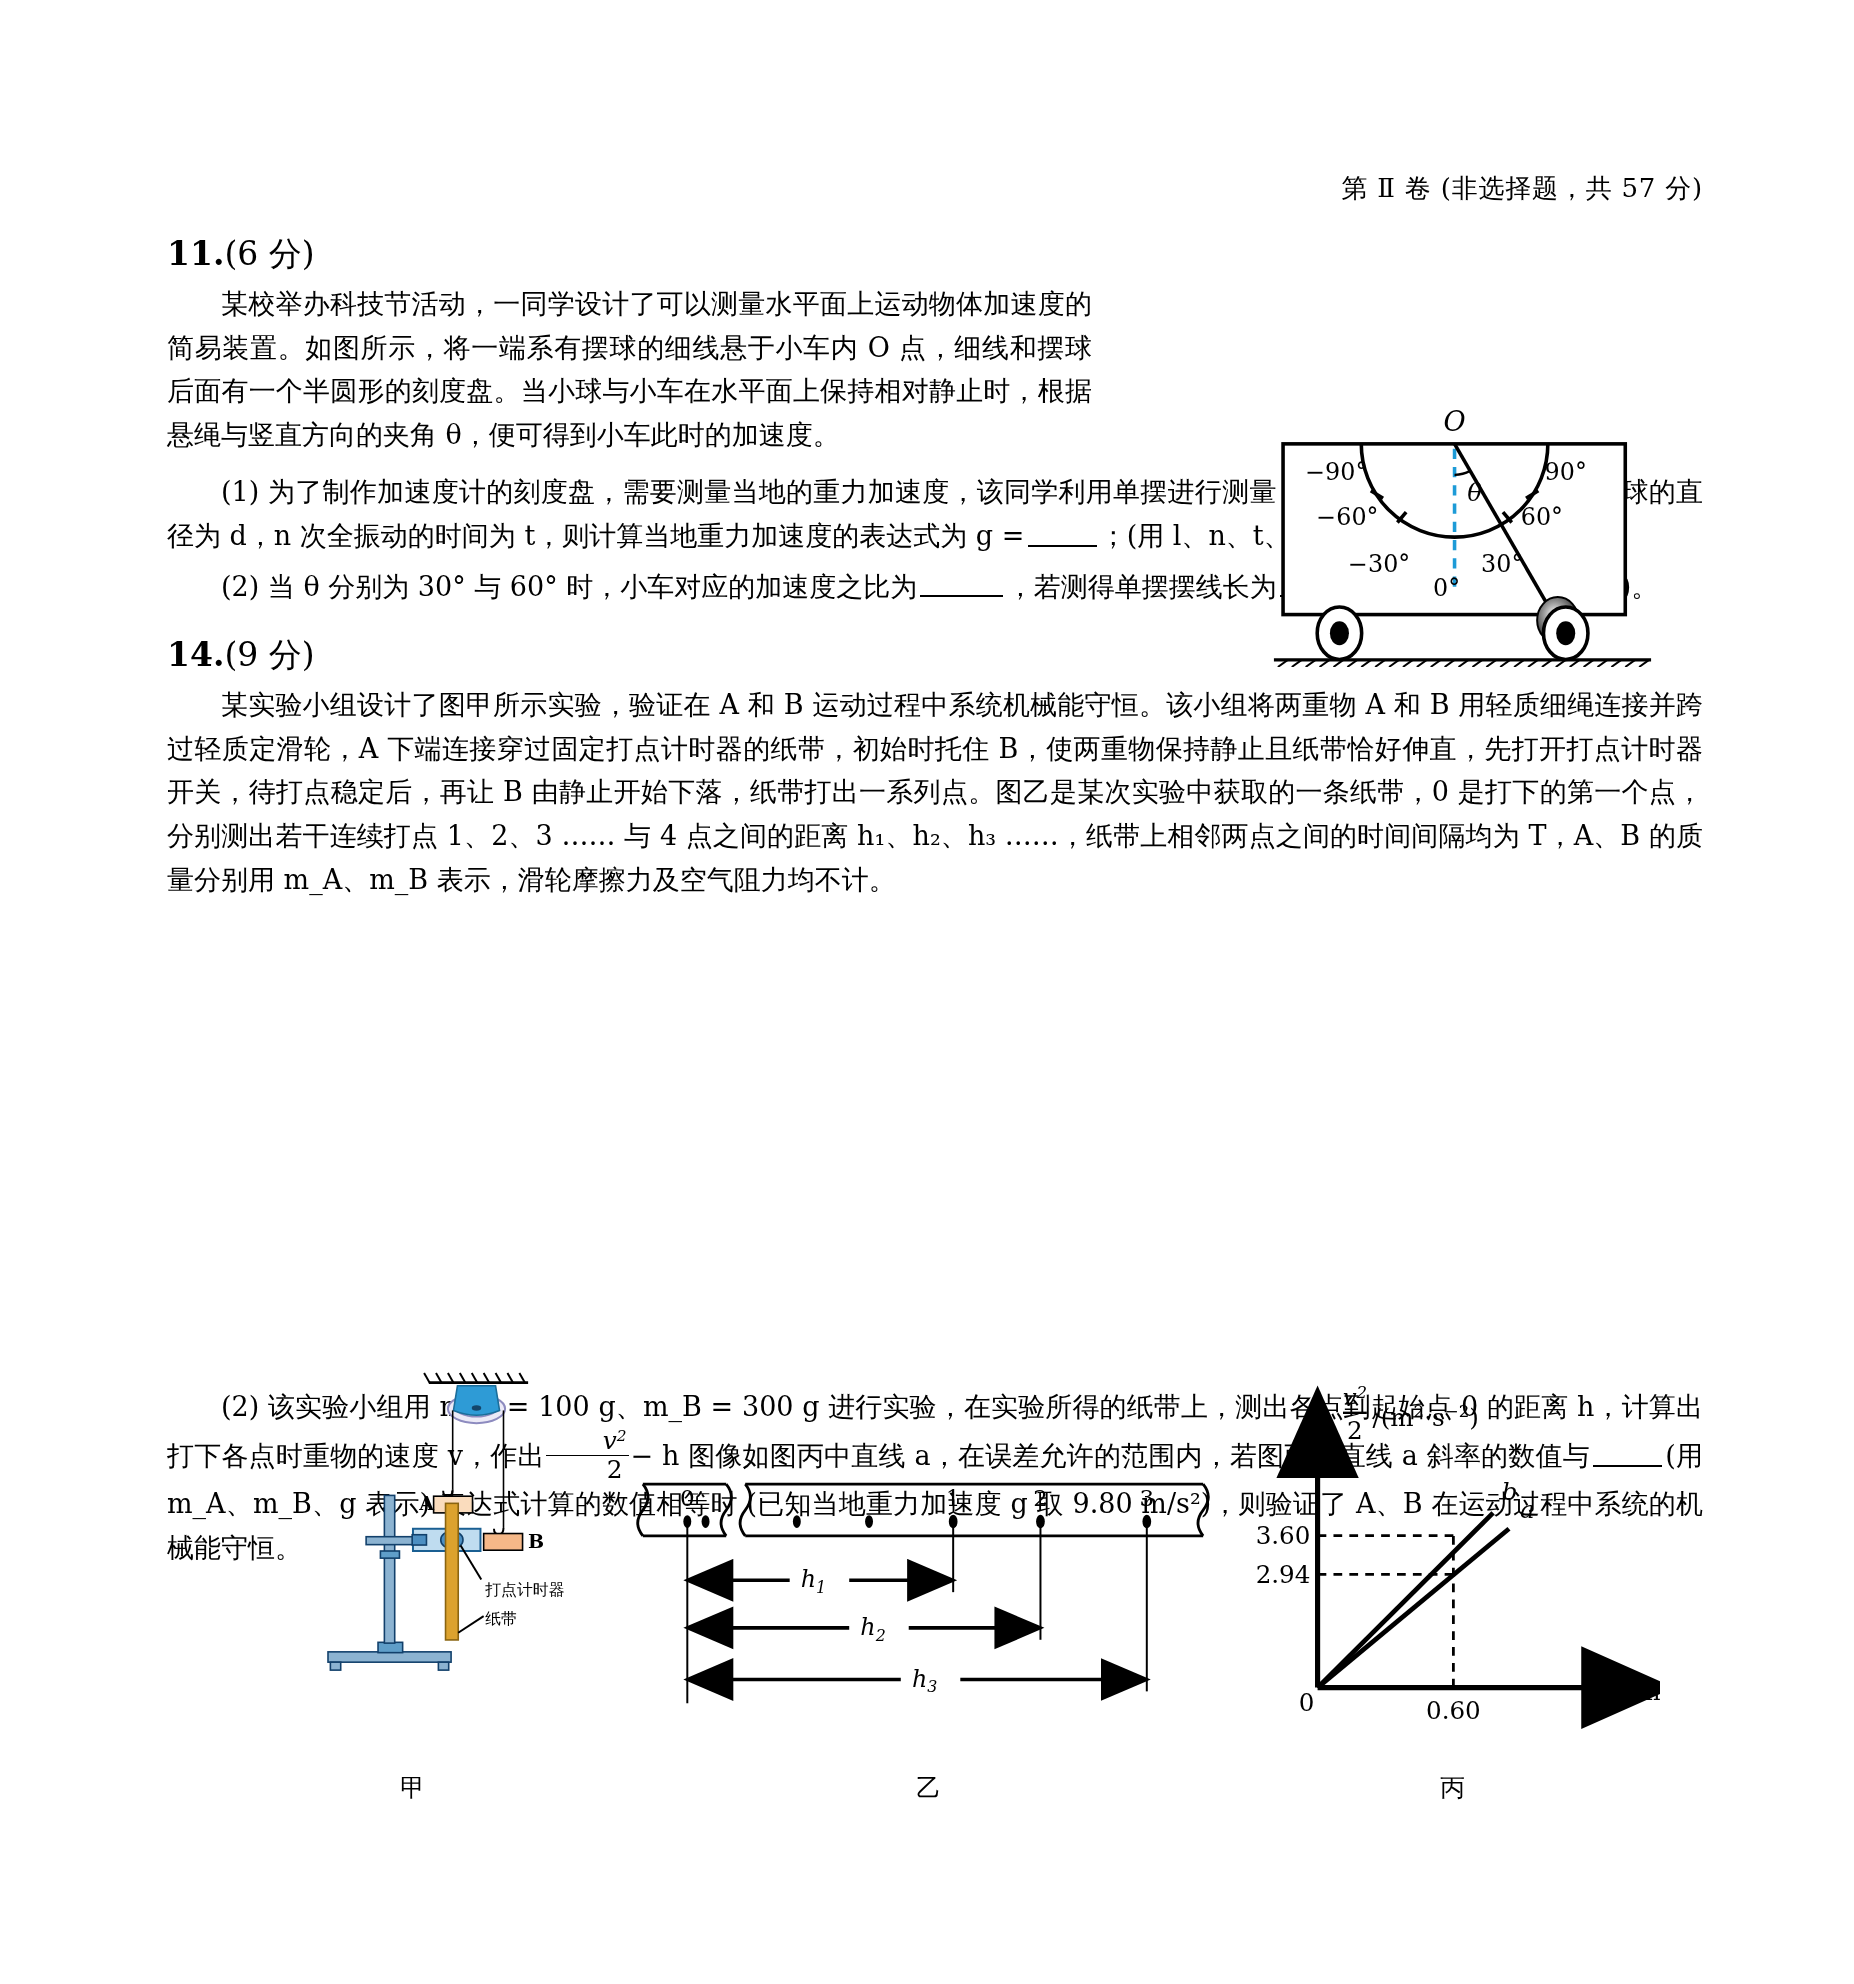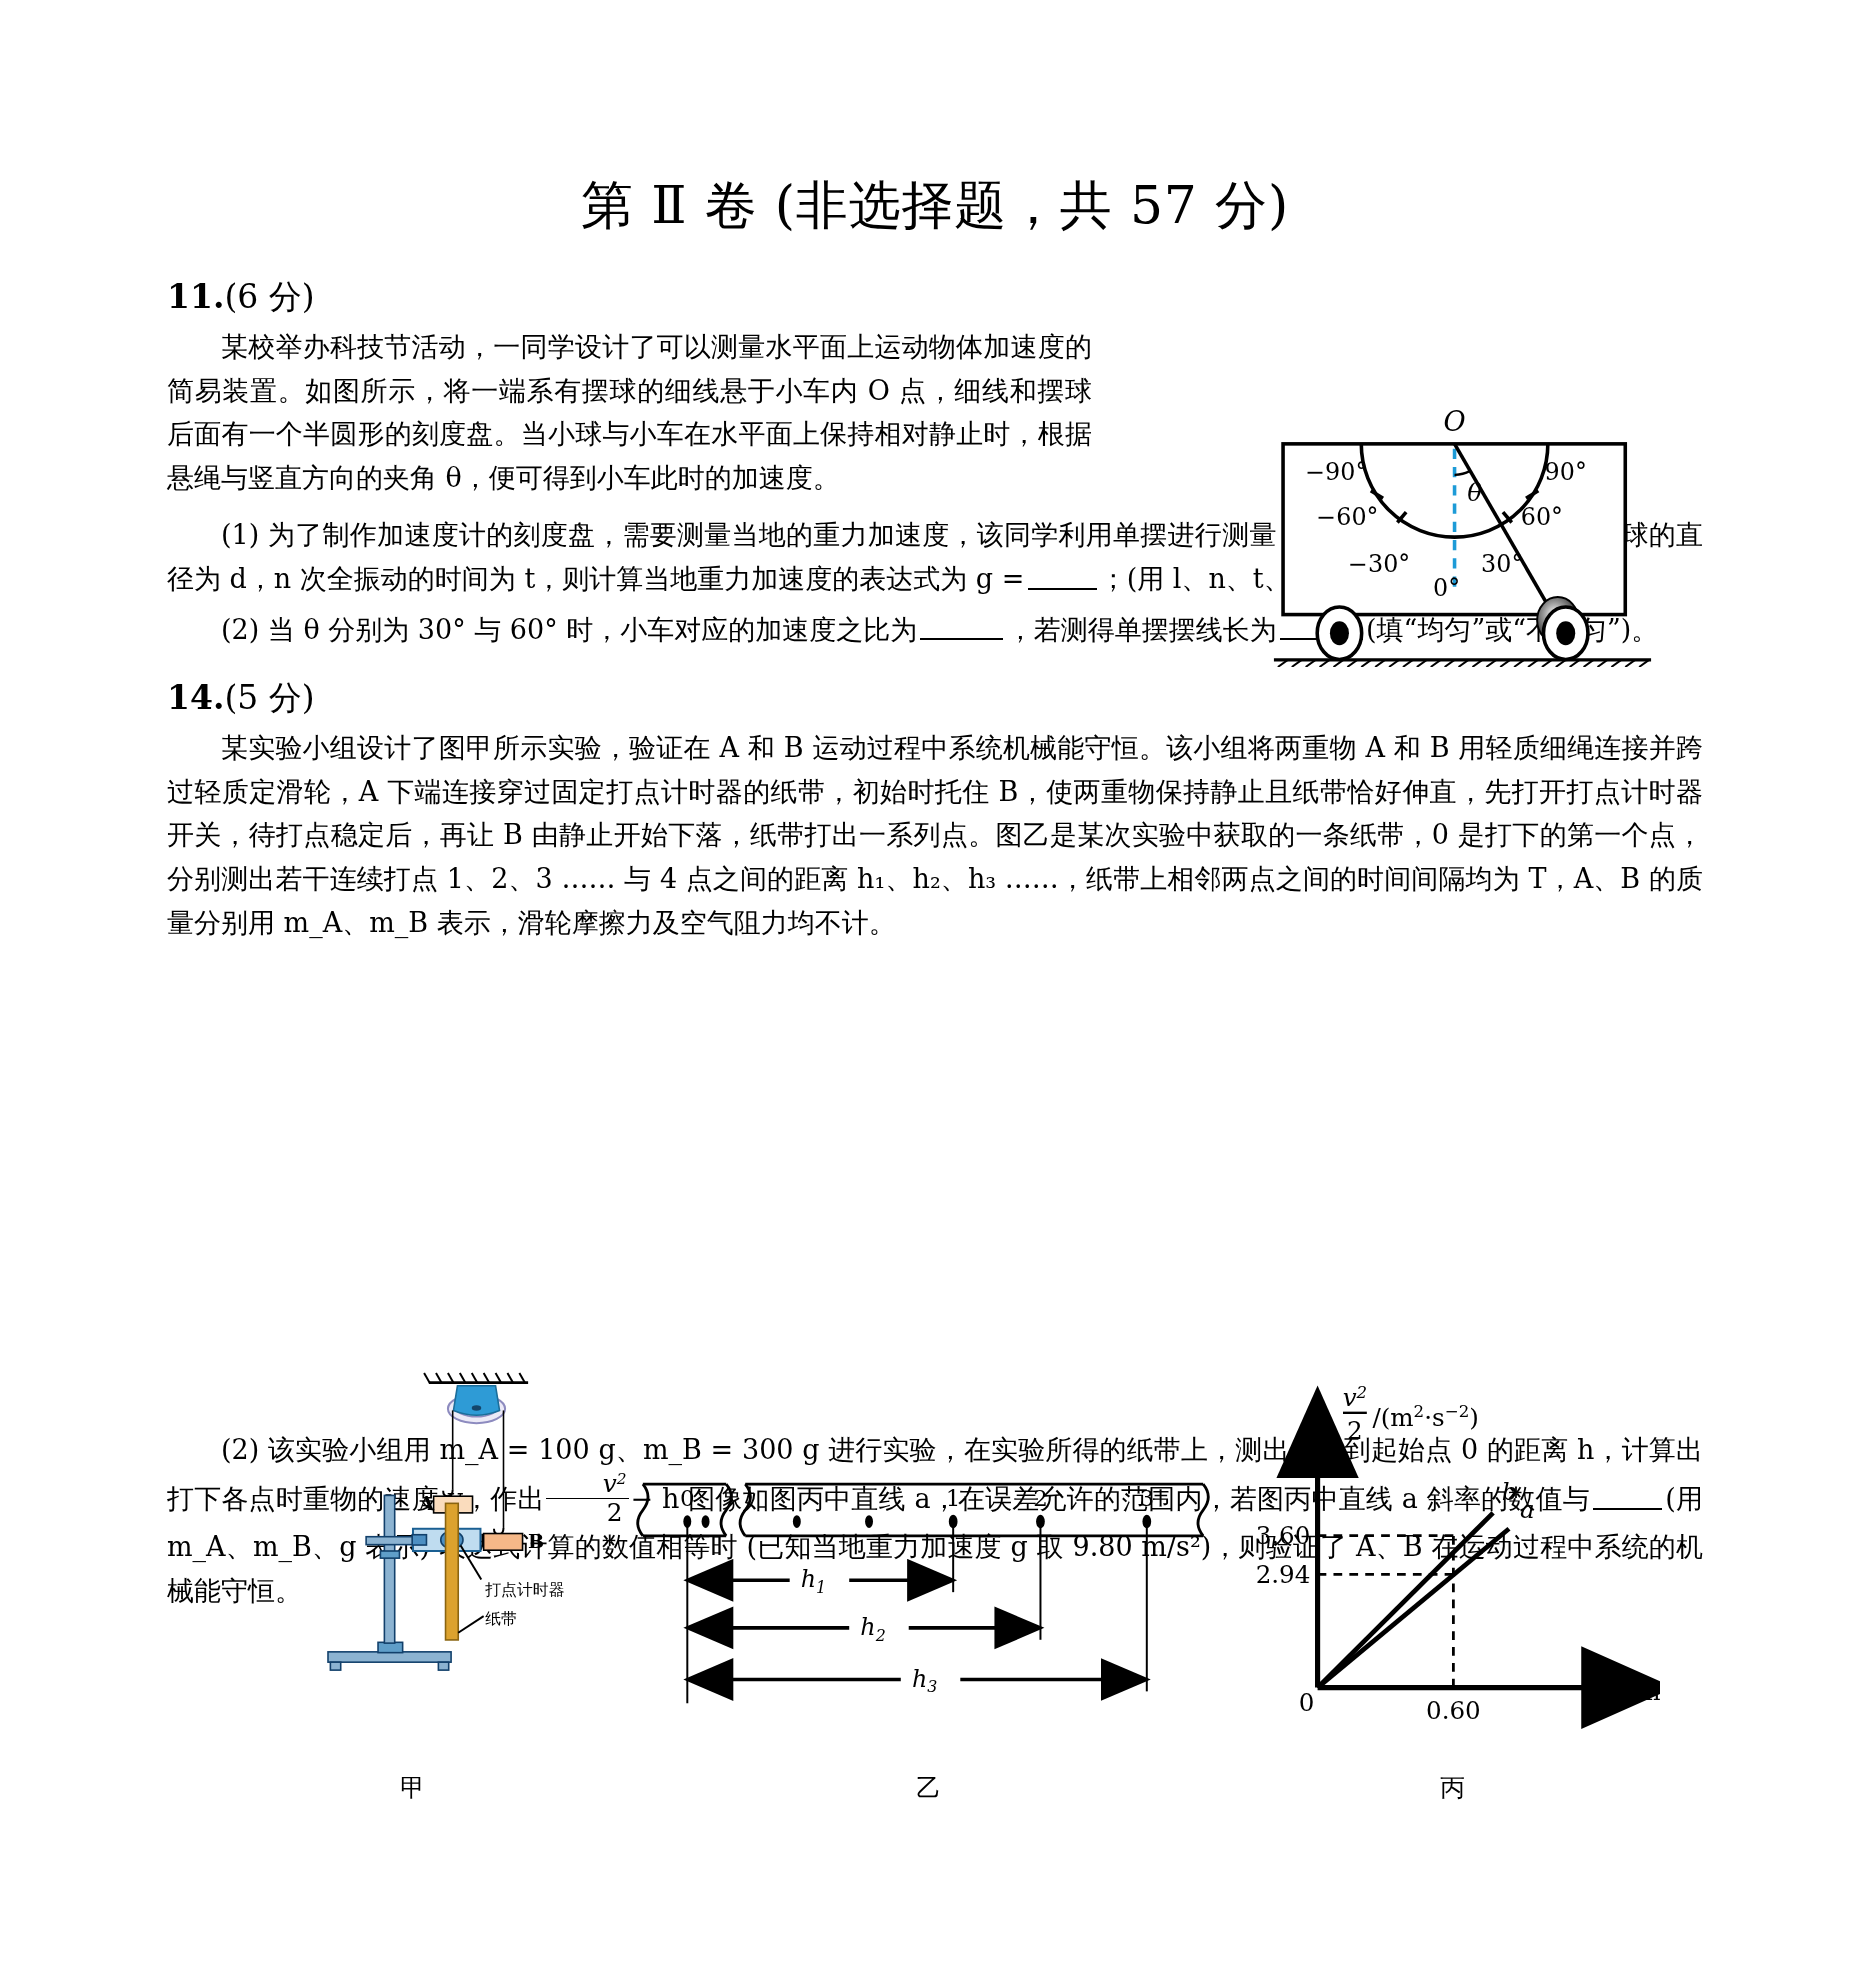--- a/index.html
+++ b/index.html
@@ -17,25 +17,25 @@
     overflow:hidden;
   }
   .sheet{
     position:absolute;
     left:167px;
     top:171px;
     width:1536px;
   }
   
   .vol-title{
-    text-align:center;
-    font-size:52px;
+    text-align:right;
+    font-size:26px;
     font-weight:400;
     letter-spacing:0.8px;
-    margin:0 0 34px 0;
+    margin:0 0 26px 0;
     font-family:"DejaVu Serif","Liberation Serif",serif;
   }
   .sec-head{
     font-size:29px;
     font-weight:bold;
     margin:0 0 11px 0;
     letter-spacing:0.4px;
   }
   .qnum{
     font-size:33px;
@@ -119,21 +119,21 @@
 
     <div class="para indent" style="margin-top:13.5px;">
       <span>(1) 为了制作加速度计的刻度盘，需要测量当地的重力加速度，该同学利用单摆进行测量，若测得单摆摆线长为 l，摆球的直径为 d，n 次全振动的时间为 t，则计算当地重力加速度的表达式为 g =</span><span class="blank"></span><span>；(用 l、n、t、d 表示)</span>
     </div>
 
     <div class="para indent" style="margin-top:7.1px;">
       <span>(2) 当 θ 分别为 30° 与 60° 时，小车对应的加速度之比为</span><span class="blank long"></span><span>，若测得单摆摆线长为</span><span class="blank long"></span><span>(填“均匀”或“不均匀”)。</span>
     </div>
 
     <div class="qnum" style="margin-top:24.6px;">
-      <b>14.</b><span>(5 分)</span>
+      <b>14.</b><span>(9 分)</span>
     </div>
 
     <div class="para indent">
       <span>某实验小组设计了图甲所示实验，验证在 A 和 B 运动过程中系统机械能守恒。该小组将两重物 A 和 B 用轻质细绳连接并跨过轻质定滑轮，A 下端连接穿过固定打点计时器的纸带，初始时托住 B，使两重物保持静止且纸带恰好伸直，先打开打点计时器开关，待打点稳定后，再让 B 由静止开始下落，纸带打出一系列点。图乙是某次实验中获取的一条纸带，0 是打下的第一个点，分别测出若干连续打点 1、2、3 …… 与 4 点之间的距离 h₁、h₂、h₃ ……，纸带上相邻两点之间的时间间隔均为 T，A、B 的质量分别用 m_A、m_B 表示，滑轮摩擦力及空气阻力均不计。</span>
     </div>
 
     <div style="height:476px;"></div>
 
 
     <div class="para indent" style="margin-top:7.1px;">

